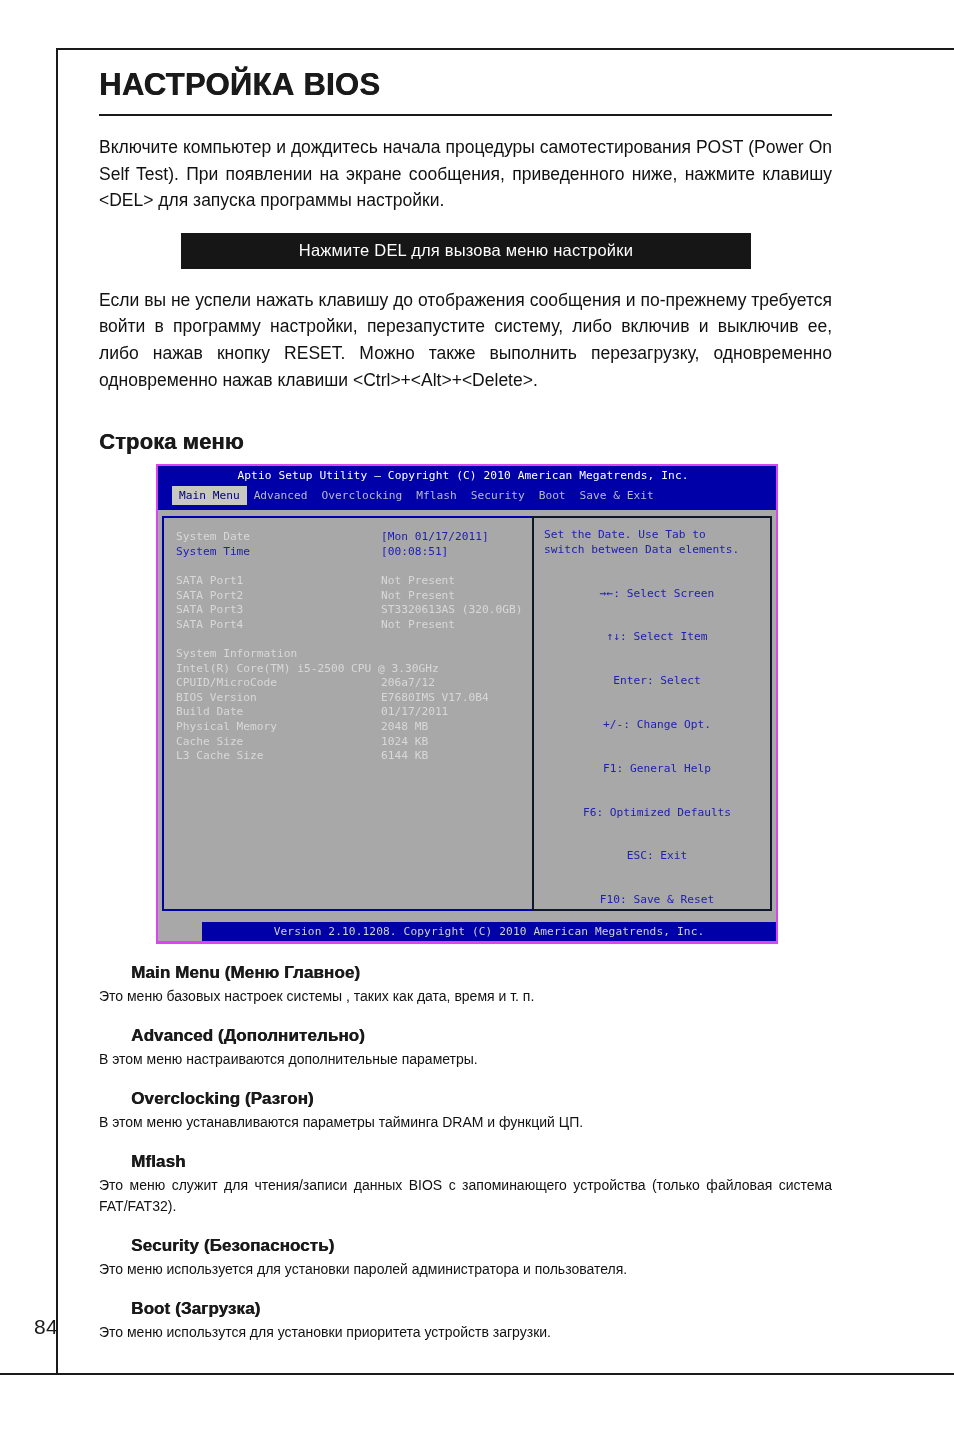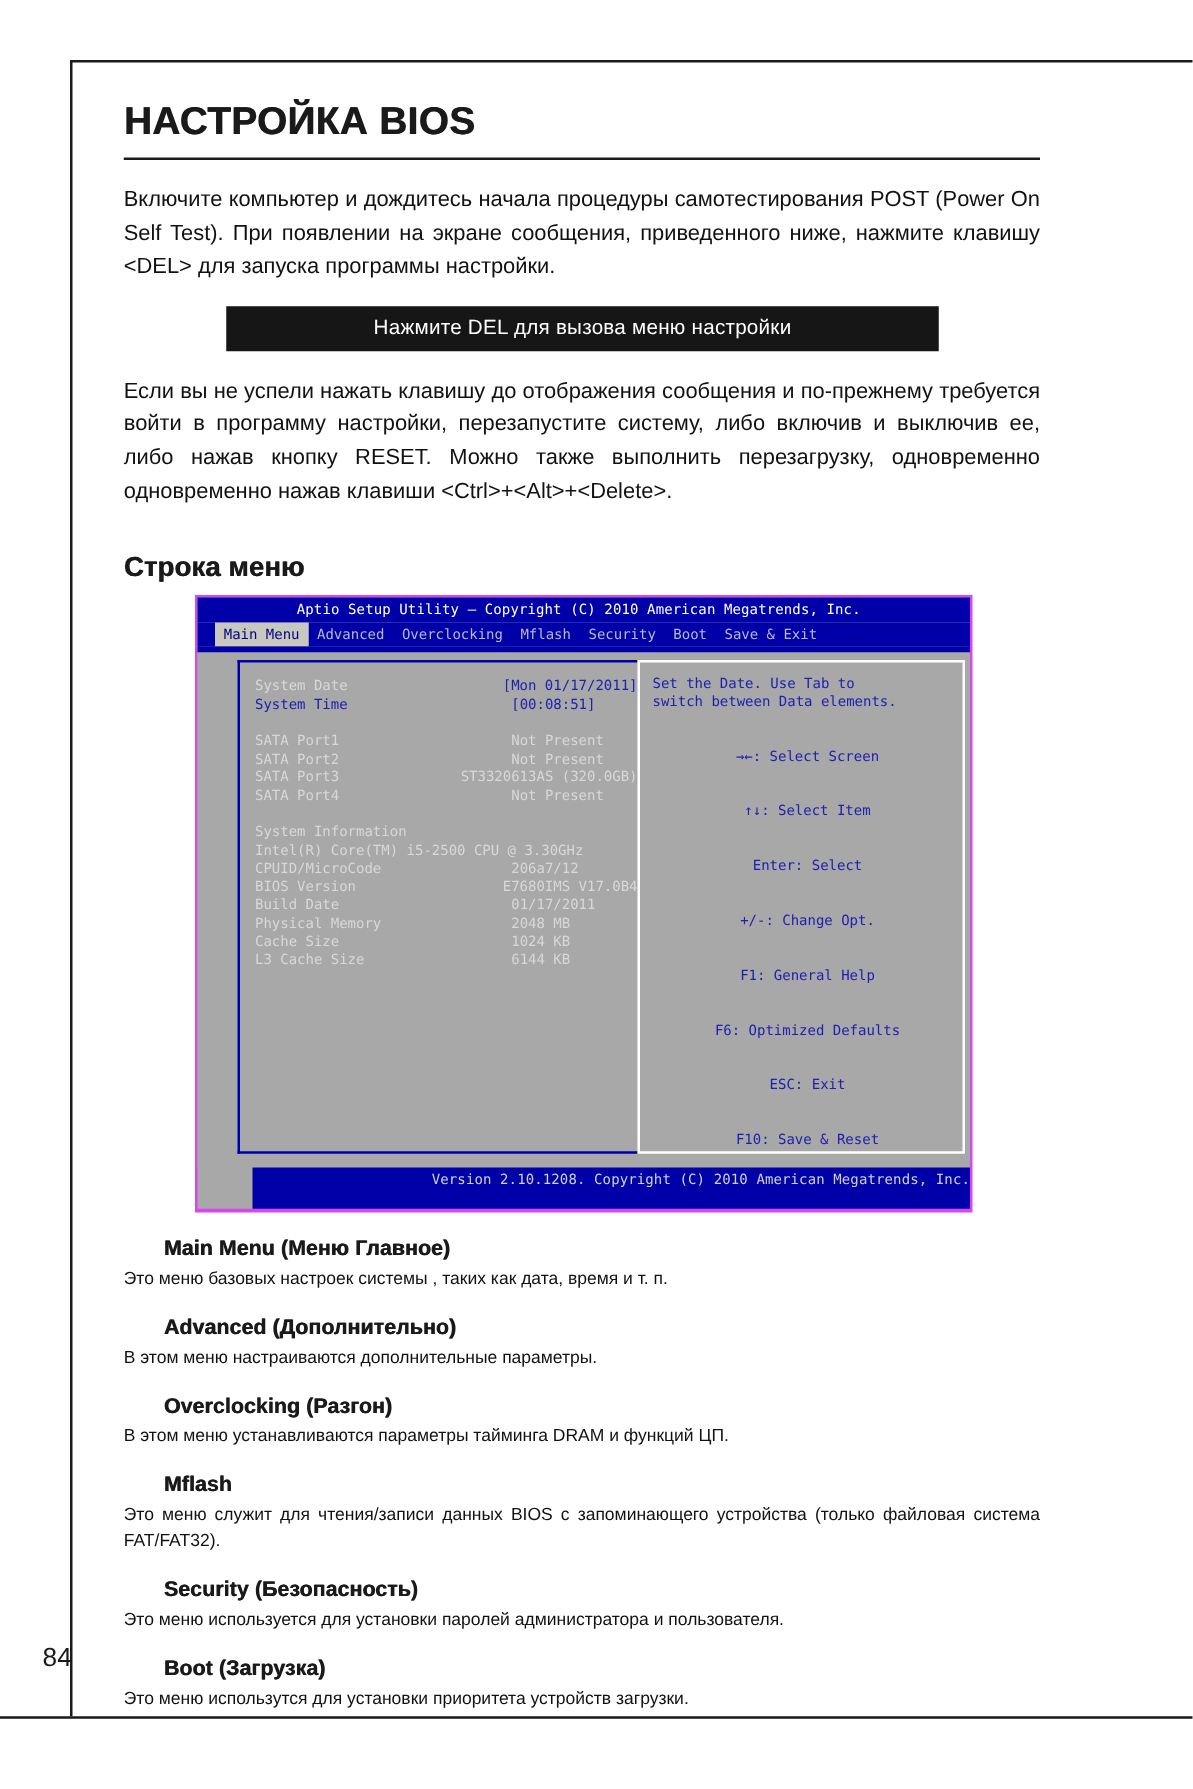--- a/index.html
+++ b/index.html
@@ -49,21 +49,21 @@
     top: 1315px;
     font-size: 21px;
     color: #1a1a1a;
     letter-spacing: 0.2px;
   }
 
   
   .content {
     position: absolute;
     left: 99px;
-    top: 80px;
+    top: 68px;
     width: 733px;
   }
 
   h1.page-title {
     font-family: "Liberation Sans", sans-serif;
     font-size: 31px;
     font-weight: bold;
     letter-spacing: 0.3px;
     color: #1a1a1a;
     line-height: 1.1;
@@ -172,30 +172,29 @@
     height: 5px;
   }
 
   .bios-body {
     display: flex;
     background: #a8a8a8;
     height: 405px;
     padding: 6px 4px 4px 4px;
   }
   .bios-left {
-    width: 320px;
+    width: 370px;
     border: 2px solid #0000a8;
     border-right: none;
     padding: 12px 0 0 12px;
     position: relative;
-    margin-left: 28px;
   }
   .bios-right {
     flex: 1;
-    border: 2px solid #ffffff;
+    border: 2px solid #0f172a;
     padding: 10px 0 0 10px;
     position: relative;
     display: flex;
     flex-direction: column;
   }
 
   .row {
     display: flex;
     font-size: 11.2px;
     line-height: 14.6px;
@@ -220,24 +219,24 @@
     font-size: 11.2px;
     line-height: 14.6px;
     color: #2020b0;
     white-space: pre;
     text-align: center;
   }
 
   .bios-footer {
     background: #0000a8;
     color: #d0d0d0;
-    height: 33px;
+    height: 19px;
     line-height: 19px;
     font-size: 11.2px;
-    text-align: right;
+    text-align: center;
     letter-spacing: 0.1px;
     margin-left: 44px;
   }
   .bios-footgap {
     background: #a8a8a8;
     height: 7px;
   }
 </style>
 </head>
 <body>

